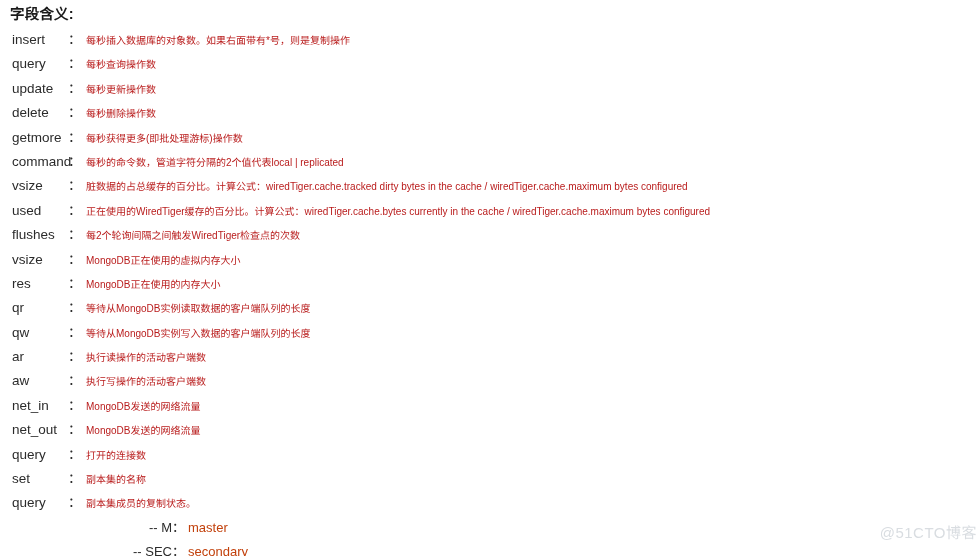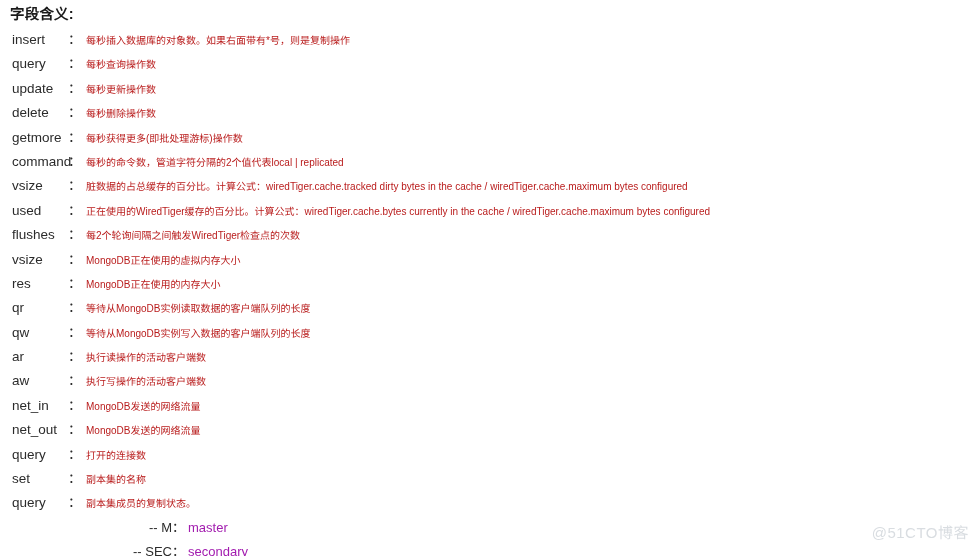--- a/index.html
+++ b/index.html
@@ -92,27 +92,27 @@
     color: #2b2b2b;
   }
   .sub-sep {
     flex: 0 0 auto;
     width: 16px;
     text-align: left;
     color: #2b2b2b;
   }
   .sub-value {
     flex: 1 1 auto;
-    color: #a21caf;
+    color: #c2410c;
   }
 
   
   .watermark {
     position: absolute;
-    right: 8px;
+    right: 0;
     bottom: 14px;
     font-size: 15px;
     color: #d9dde1;
     letter-spacing: 0.5px;
     user-select: none;
     pointer-events: none;
   }
 </style>
 </head>
 <body>

